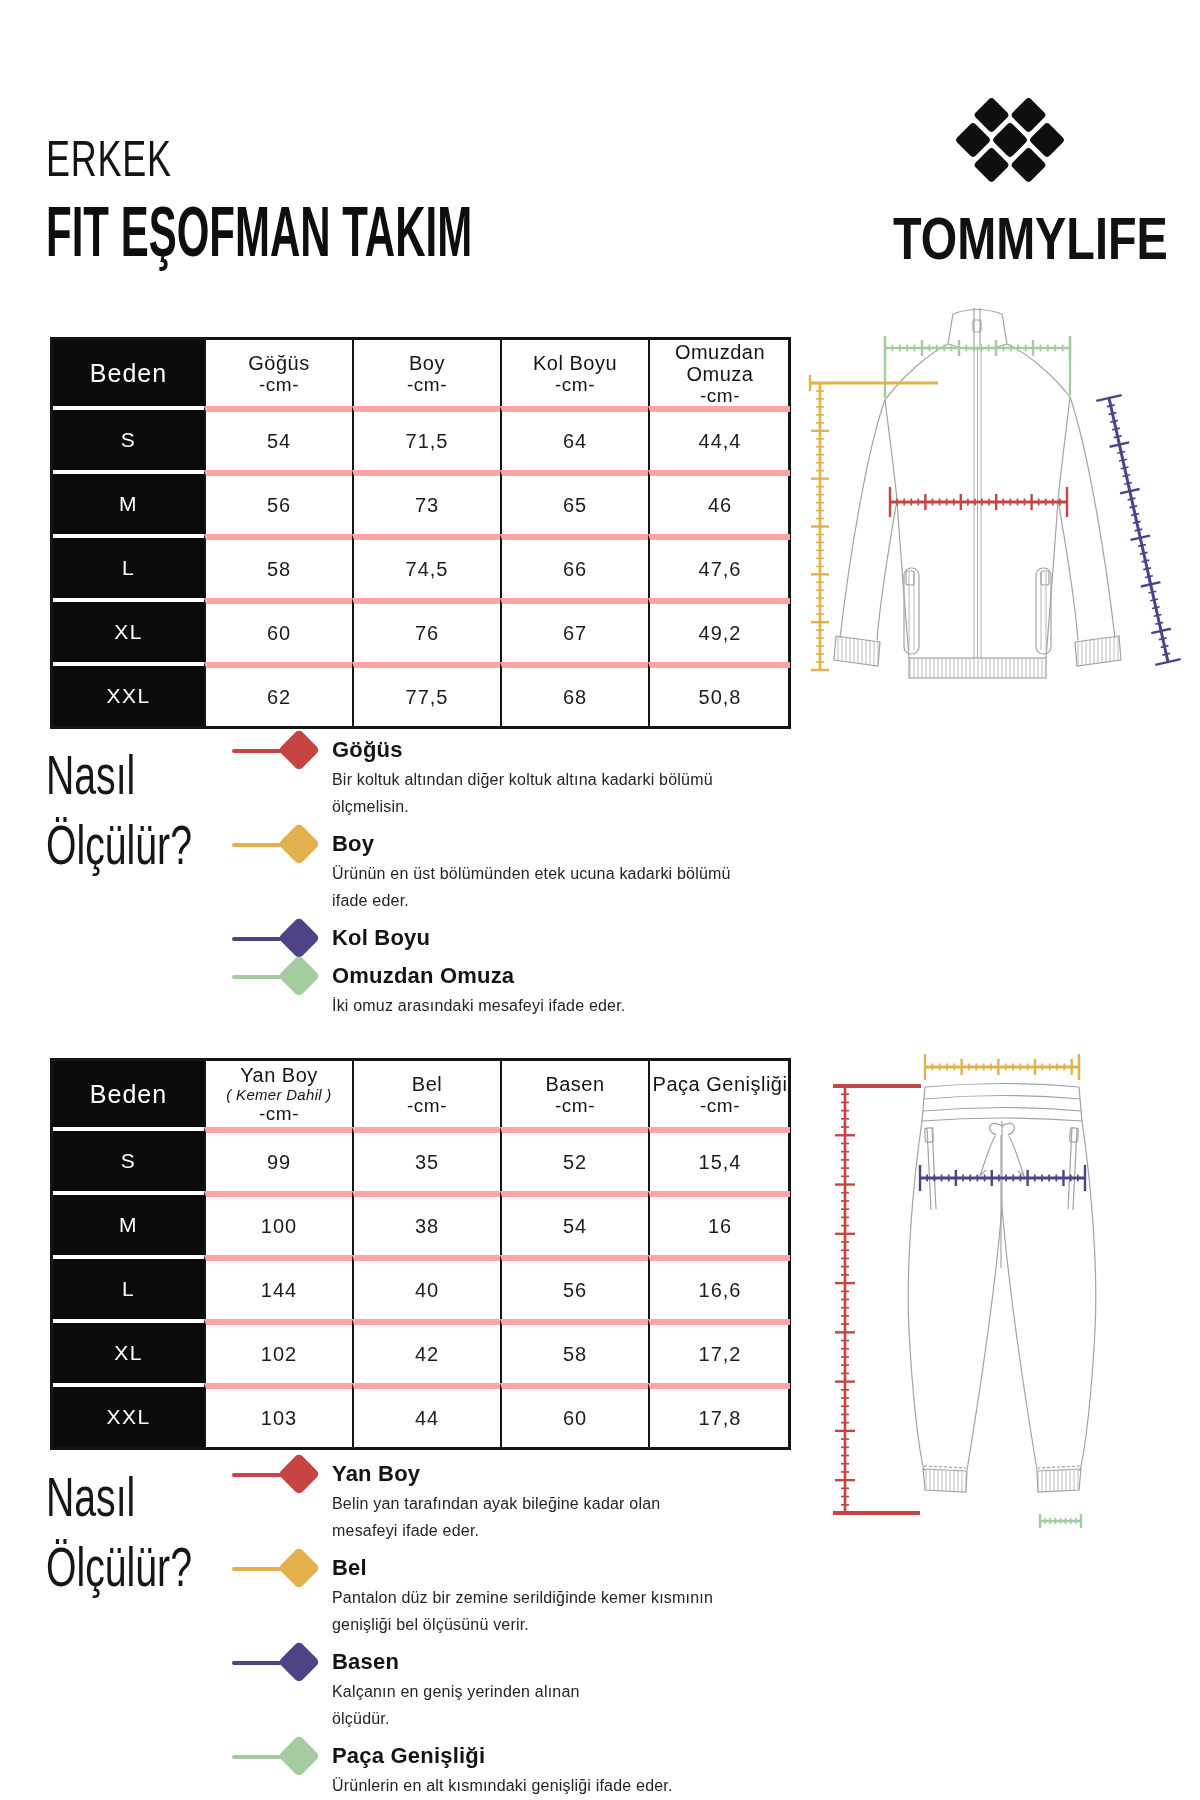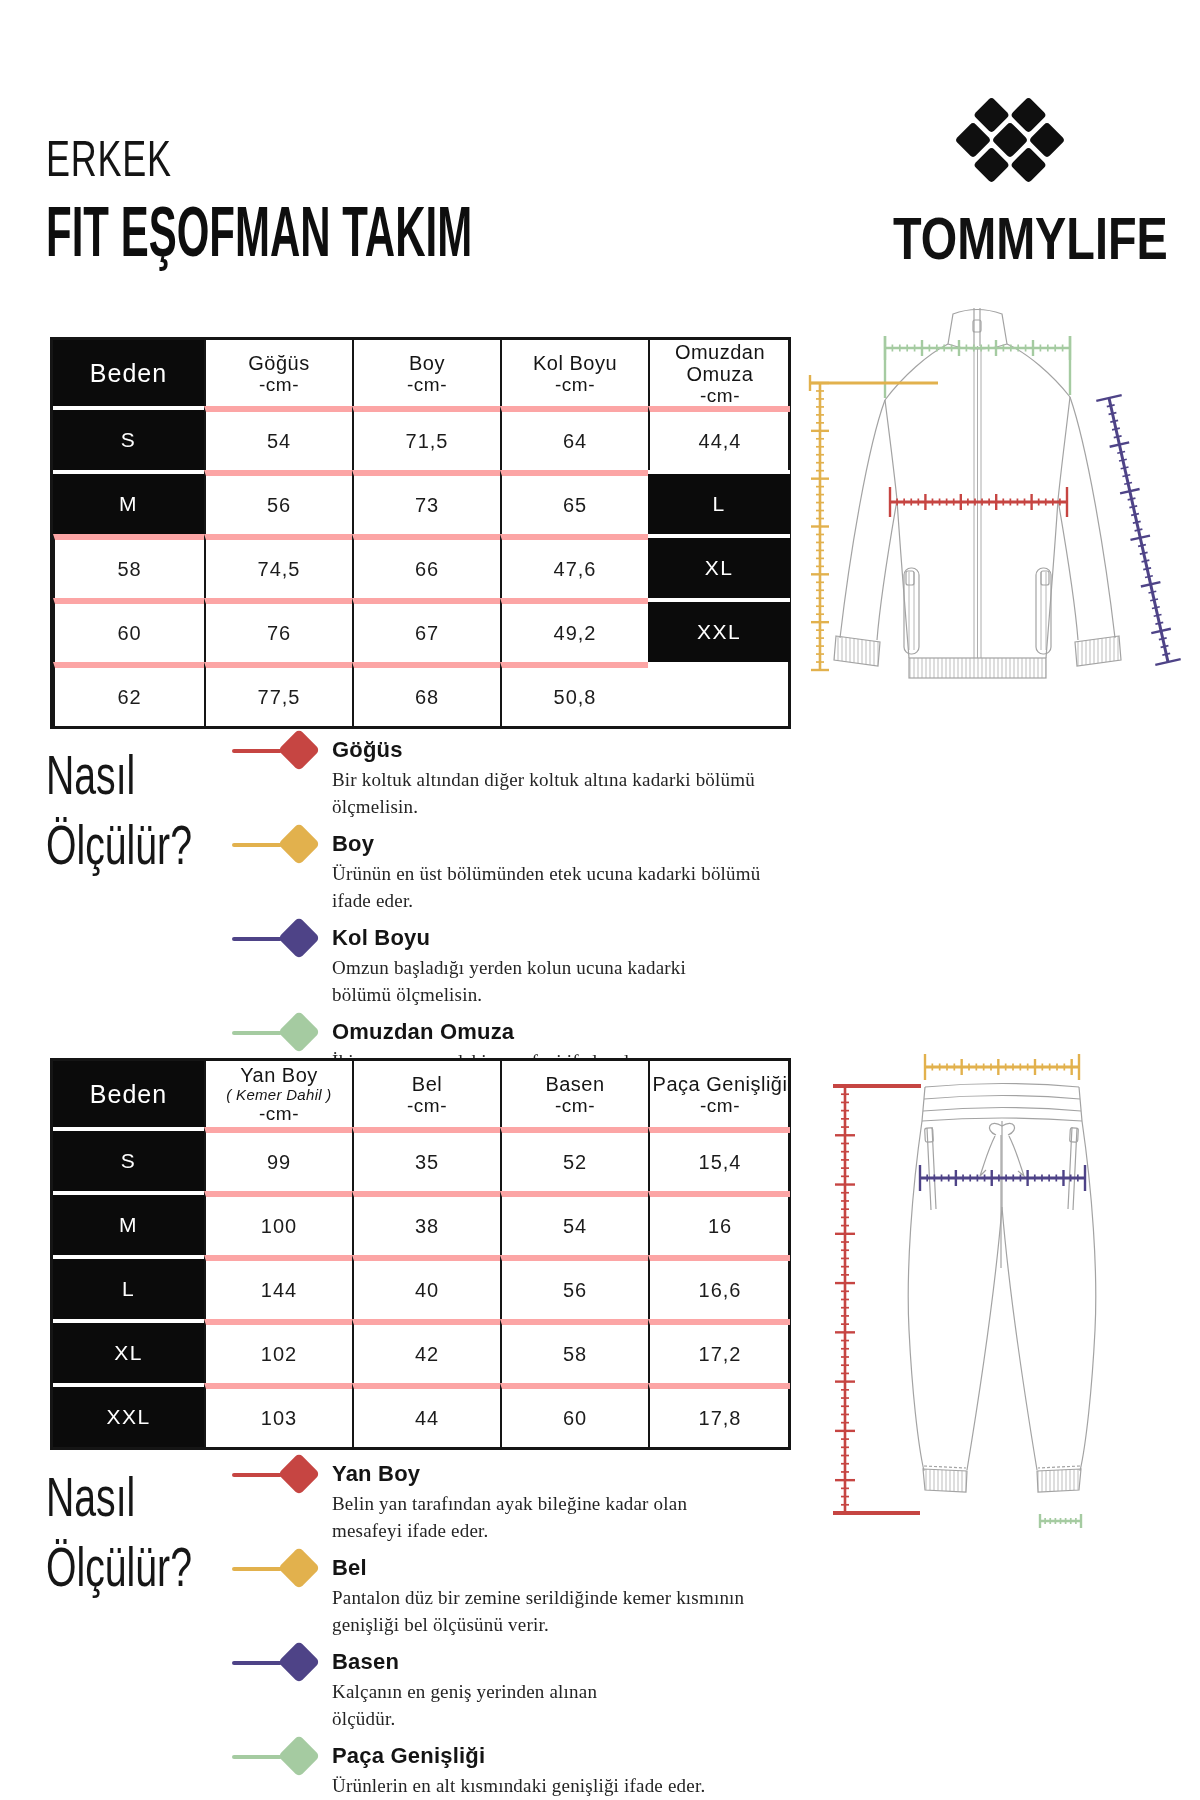--- a/index.html
+++ b/index.html
@@ -36,21 +36,21 @@
   
   .nasil{position:absolute;left:46px;font-size:56px;line-height:70px;font-weight:400;
          transform:scaleX(0.70);transform-origin:left top;color:#161616;white-space:nowrap;}
   #nasil-top{top:740px;}
   #nasil-bottom{top:1462px;}
   .legend{position:absolute;left:332px;width:540px;}
   #legend-top{top:736px;}
   #legend-bottom{top:1460px;}
   .legend-item{position:relative;margin-bottom:10px;}
   .legend-title{font-size:22px;font-weight:700;color:#141414;letter-spacing:0.2px;line-height:28px;}
-  .legend-desc{font-size:19px;color:#242424;line-height:27px;margin-top:2px;white-space:pre-line;letter-spacing:0.2px;font-family:Liberation Serif, serif;}
+  .legend-desc{font-size:16px;color:#242424;line-height:27px;margin-top:2px;white-space:pre-line;letter-spacing:0.2px;}
   .lm{position:absolute;left:-100px;top:-3px;width:88px;height:36px;}
   .lm-line{position:absolute;left:0;top:16px;width:50px;height:4px;background:currentColor;border-radius:2px;}
   .lm-diamond{position:absolute;right:6px;top:2px;width:30px;height:30px;background:currentColor;
               border-radius:5px;transform:rotate(45deg);}
   .c-red{color:#C64542;} .c-gold{color:#E2B14D;} .c-purple{color:#4E4387;} .c-green{color:#A5CBA1;}
 
   .diagram{position:absolute;}
   #jacket-svg{left:800px;top:290px;}
   #pants-svg{left:820px;top:1040px;}
 </style>
@@ -95,20 +95,21 @@
     </div>
   <div class="cell size-col">S</div>
       <div class="cell">54</div>
       <div class="cell">71,5</div>
       <div class="cell">64</div>
       <div class="cell">44,4</div>
       <div class="cell size-col">M</div>
       <div class="cell">56</div>
       <div class="cell">73</div>
       <div class="cell">65</div>
+      <div class="cell">46</div>
       <div class="cell size-col">L</div>
       <div class="cell">58</div>
       <div class="cell">74,5</div>
       <div class="cell">66</div>
       <div class="cell">47,6</div>
       <div class="cell size-col">XL</div>
       <div class="cell">60</div>
       <div class="cell">76</div>
       <div class="cell">67</div>
       <div class="cell">49,2</div>
@@ -319,22 +320,20 @@
       <div class="legend-title">Boy</div>
       <div class="legend-desc">Ürünün en üst bölümünden etek ucuna kadarki bölümü
 ifade eder.</div>
     </div>
     <div class="legend-item">
       <span class="lm c-purple">
           <span class="lm-line"></span>
           <span class="lm-diamond"></span>
         </span>
       <div class="legend-title">Kol Boyu</div>
-      <div class="legend-desc">Omzun başladığı yerden kolun ucuna kadarki
-bölümü ölçmelisin.</div>
     </div>
     <div class="legend-item">
       <span class="lm c-green">
           <span class="lm-line"></span>
           <span class="lm-diamond"></span>
         </span>
       <div class="legend-title">Omuzdan Omuza</div>
       <div class="legend-desc">İki omuz arasındaki mesafeyi ifade eder.</div>
     </div>
   </div>

